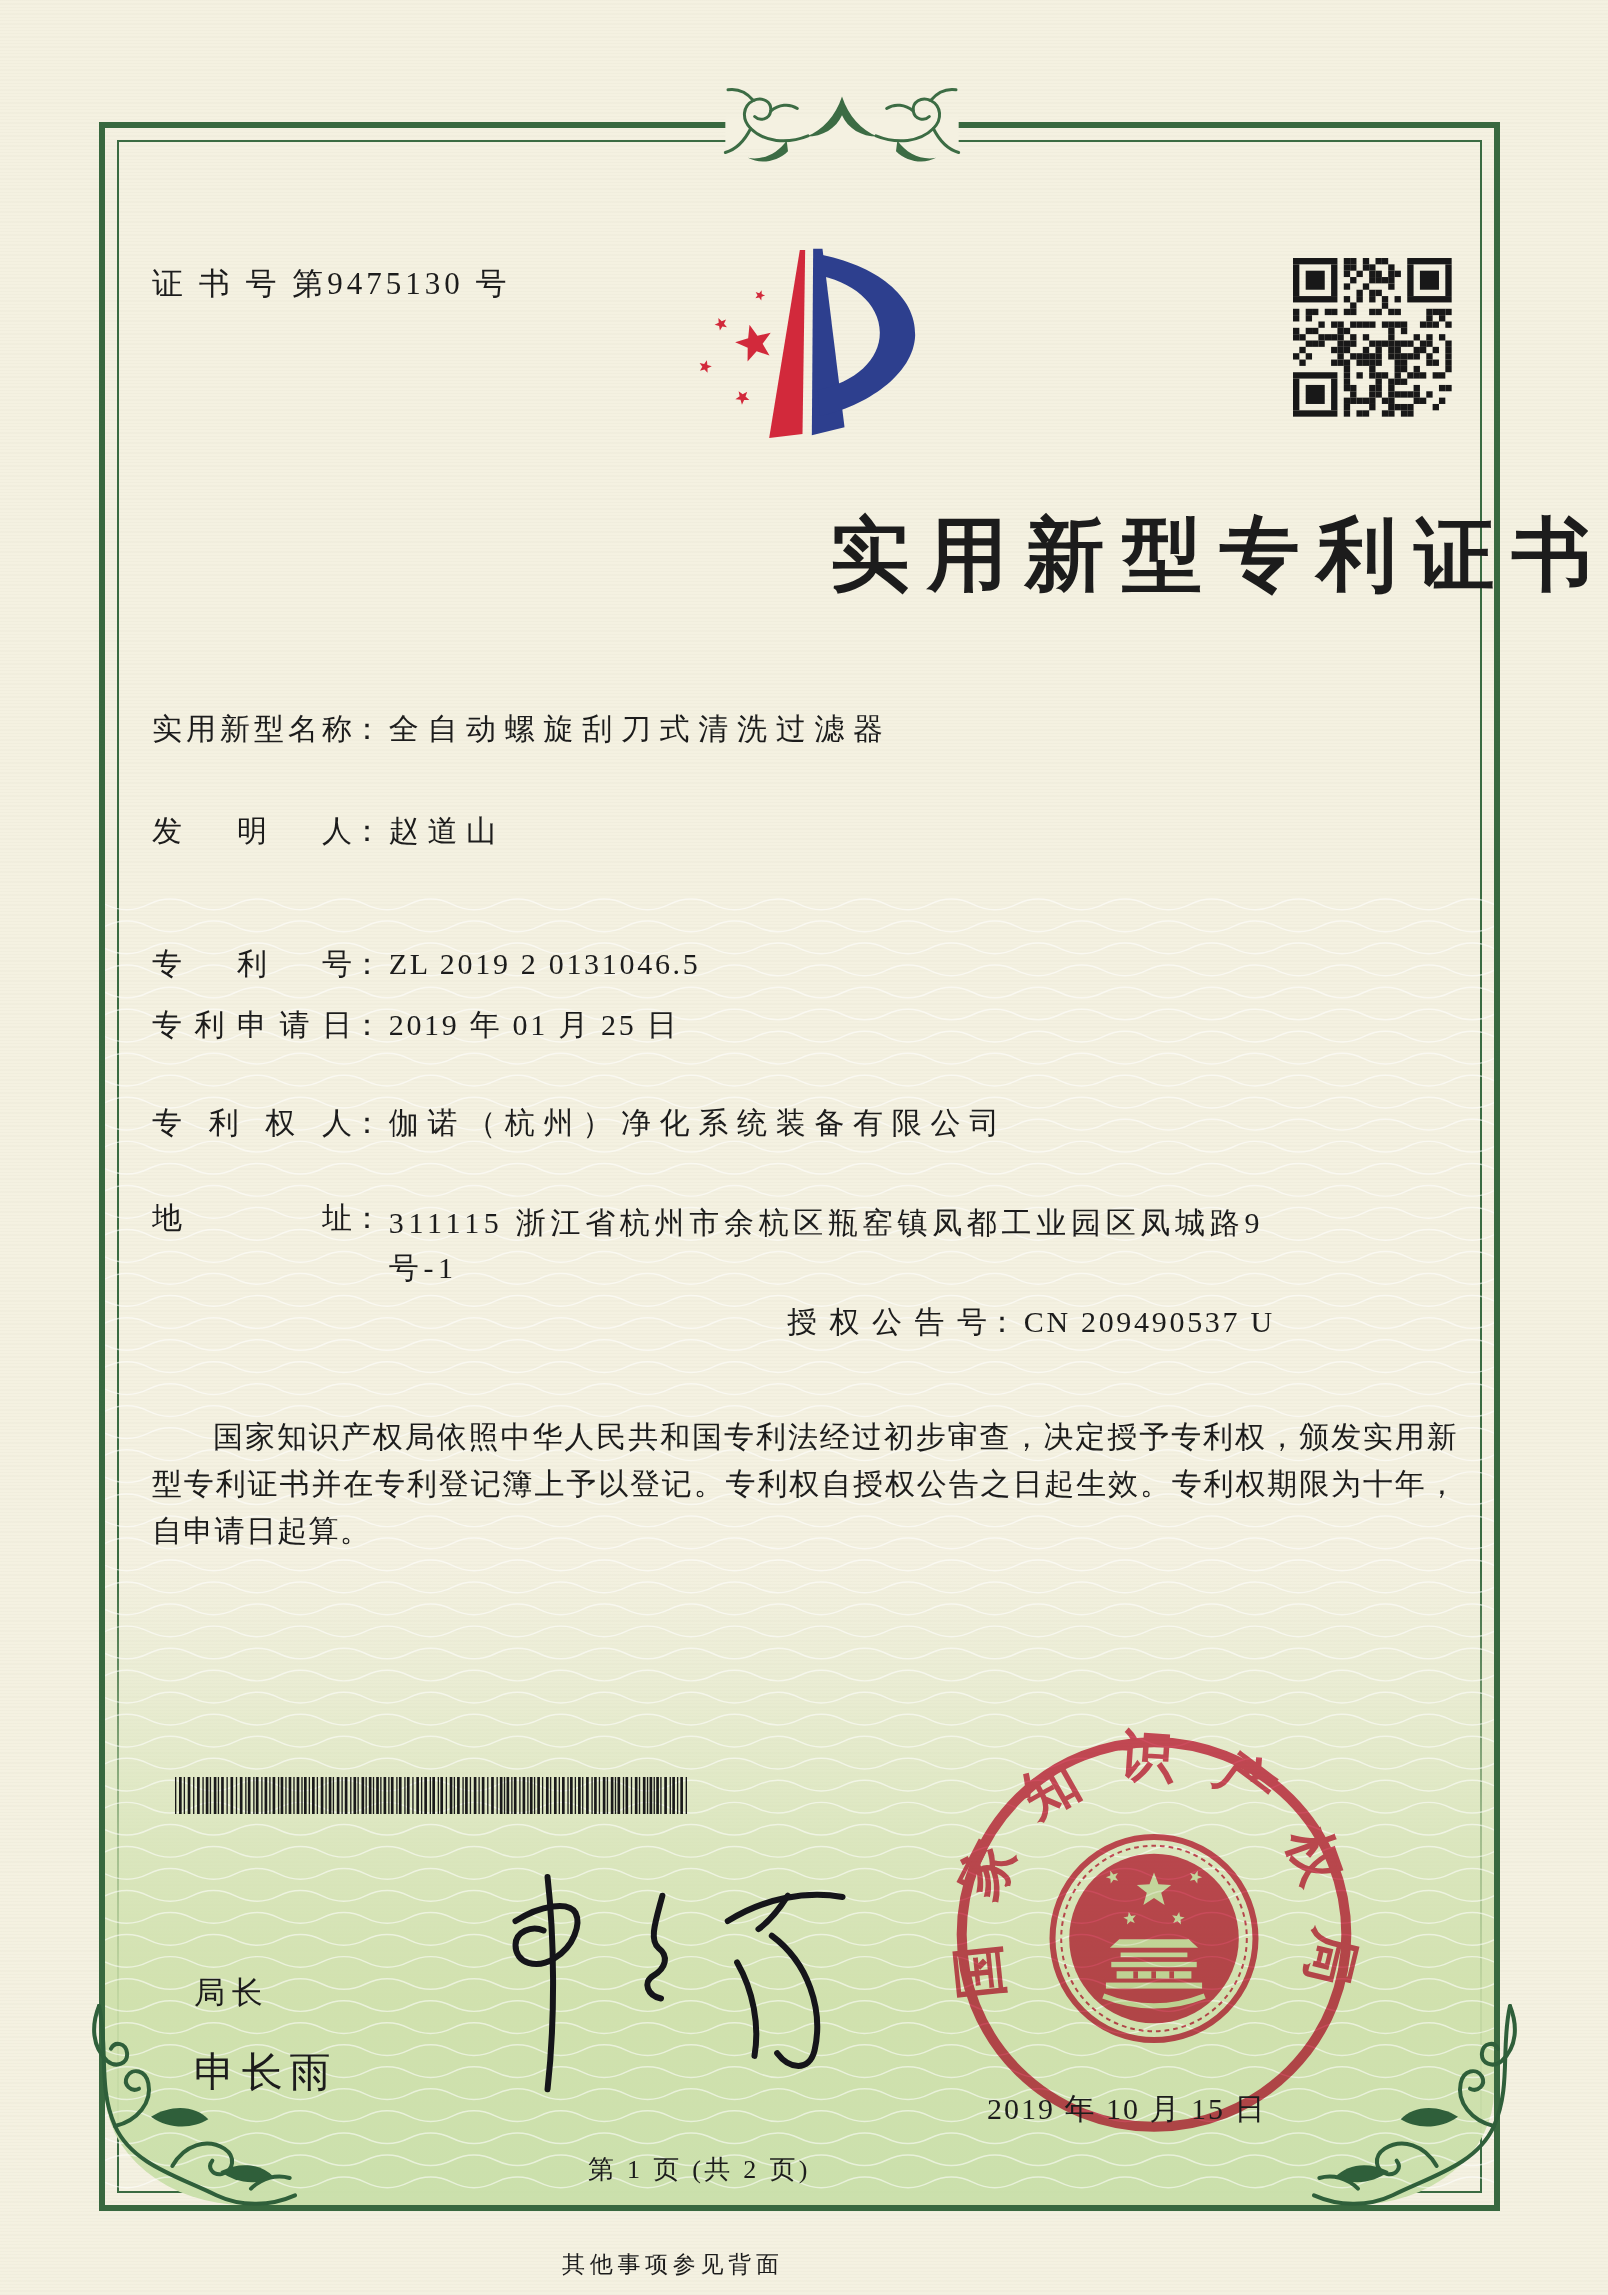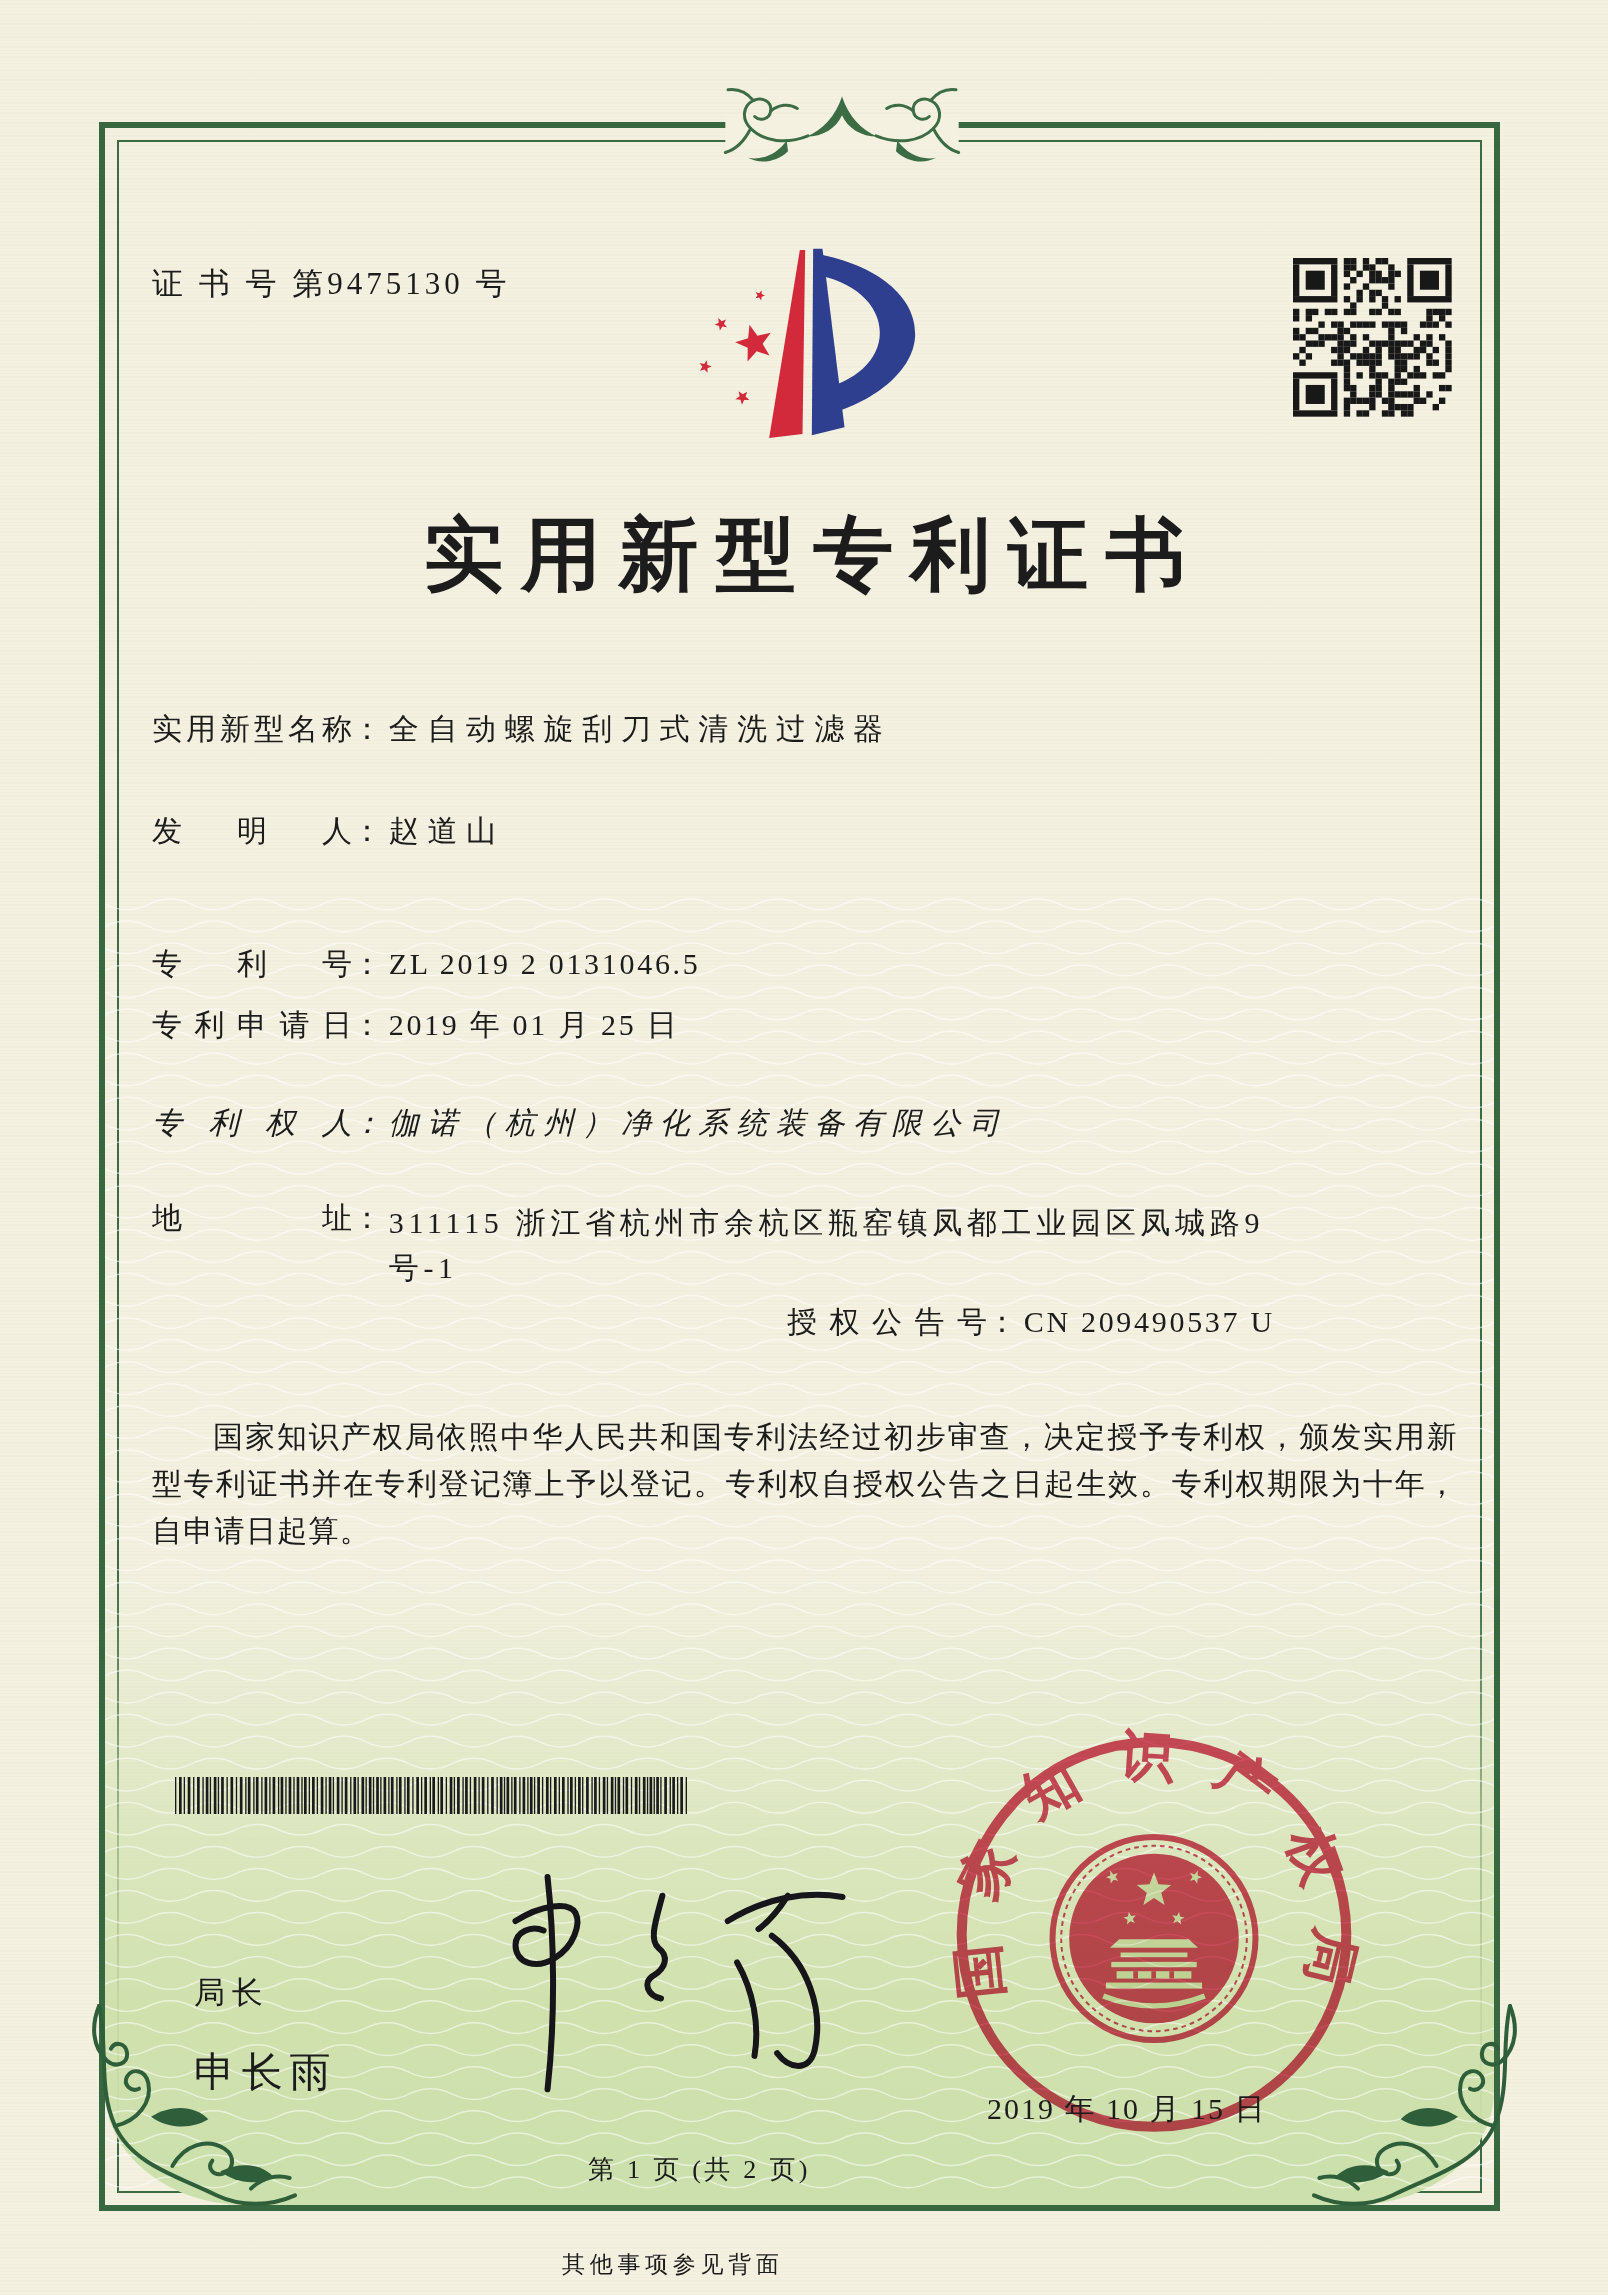--- a/index.html
+++ b/index.html
@@ -30,32 +30,32 @@
   .corner{position:absolute;width:220px;height:224px;z-index:4;}
   .corner-left{left:79px;top:2002px;}
   .corner-right{left:1310px;top:2002px;transform:scaleX(-1);}
   .orn2 path{stroke:#2f5f3a;stroke-width:6;fill:none;stroke-linecap:round;}
   .orn2 .fill{fill:#2f5f3a;stroke:none;}
   
   .cert-no{position:absolute;left:152px;top:263px;font-size:31px;letter-spacing:4px;z-index:3;}
   .logo{position:absolute;left:651px;top:222px;width:287px;height:240px;z-index:2;}
   .qr{position:absolute;left:1293px;top:258px;width:159px;height:159px;z-index:2;}
   .qr rect{fill:#181818;}
-  .title{position:absolute;left:0;top:502px;width:100%;text-align:center;font-size:80px;
+  .title{position:absolute;left:0;top:502px;width:100%;text-align:right;font-size:80px;
     font-weight:bold;letter-spacing:17.4px;text-indent:17.4px;z-index:3;}
   
   .field{position:absolute;left:152px;font-size:30px;line-height:1.2;z-index:3;white-space:nowrap;}
   .f-label{display:inline-block;width:200px;text-align:justify;text-align-last:justify;vertical-align:top;}
   .f-colon{display:inline-block;vertical-align:top;margin-right:6.7px;}
   .f-value{display:inline-block;vertical-align:top;white-space:pre-line;}
   .v-cn{letter-spacing:8.7px;}
   .v-num{letter-spacing:2.7px;}
   .v-addr{letter-spacing:4.7px;width:1042px;line-height:1.5;}
   .f0{top:711px;} .f1{top:813px;} .f2{top:946px;} .f3{top:1007px;}
-  .f4{top:1105px;font-style:italic;} .f5{top:1200px;} .f6{top:1304px;}
+  .f4{top:1105px;} .f5{top:1200px;} .f6{top:1304px;}
   .f7{top:1304px;left:787px;}
   
   .paras{position:absolute;left:152px;top:1413px;width:1306px;font-size:30px;line-height:47px;
     text-align:justify;letter-spacing:1.3px;z-index:3;}
   .paras p{margin:0;text-indent:61px;}
   
   .barcode{position:absolute;left:175px;top:1777px;width:518px;height:37px;z-index:3;}
   .barcode rect{fill:#1a1a1a;}
   .director-title{position:absolute;left:194px;top:1972px;font-size:31px;letter-spacing:6.7px;z-index:3;}
   .director-name{position:absolute;left:194px;top:2045px;font-size:41px;letter-spacing:6.7px;z-index:3;}

